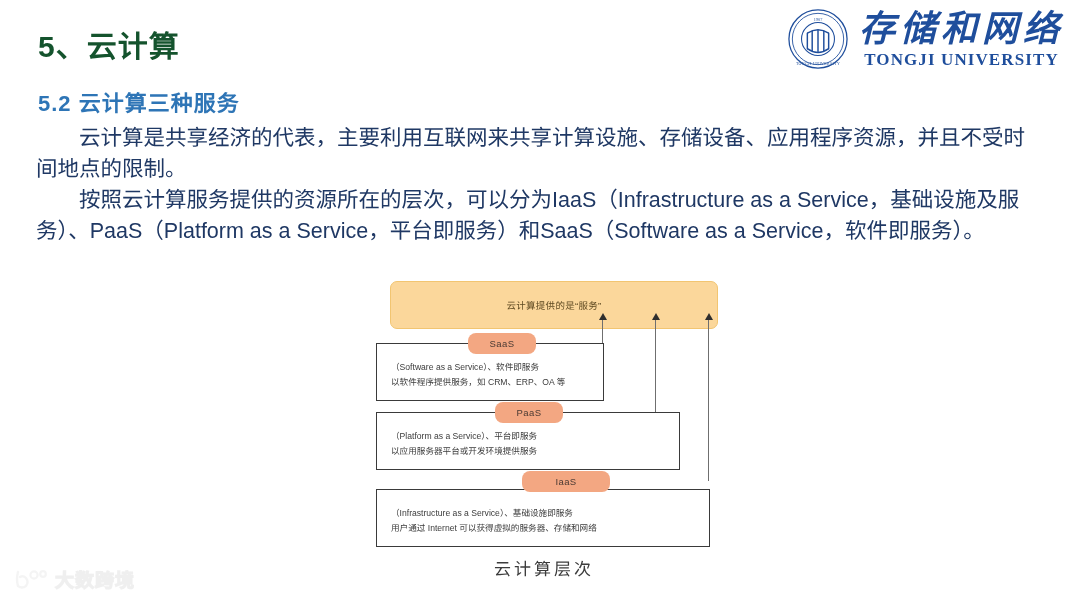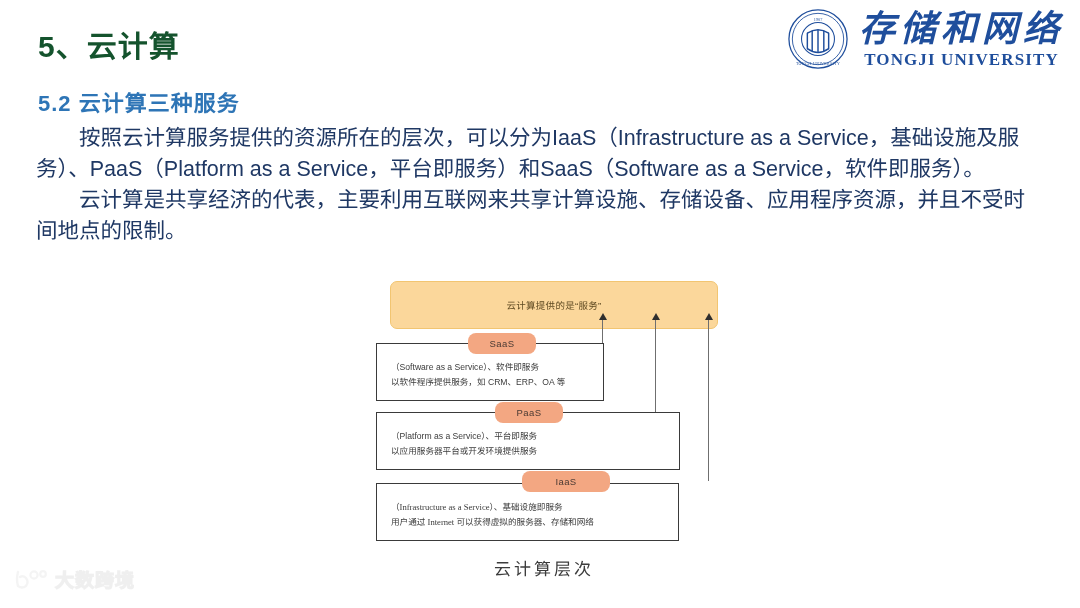--- a/index.html
+++ b/index.html
@@ -153,21 +153,21 @@
     justify-content: center;
     font-size: 9.5px;
     color: #4a3a33;
     letter-spacing: .4px;
     z-index: 5;
   }
 
   
   #box-saas { left: 2px;  top: 62px;  width: 228px; height: 58px; }
   #box-paas { left: 2px;  top: 131px; width: 304px; height: 58px; }
-  #box-iaas { left: 2px;  top: 202px; width: 303px; height: 58px; font-family: Liberation Serif, serif; }
+  #box-iaas { left: 2px;  top: 208px; width: 334px; height: 58px; }
 
   #pill-saas { left: 94px;  top: 52px; width: 68px; }
   #pill-paas { left: 121px; top: 121px; width: 68px; }
   #pill-iaas { left: 148px; top: 190px; width: 88px; }
 
   .connector {
     position: absolute;
     width: 1.2px;
     background: #6f6f6f;
     z-index: 2;
@@ -242,22 +242,22 @@
     <span class="logo-text">
       <span class="logo-cn">存储和网络</span>
       <span class="logo-en">TONGJI UNIVERSITY</span>
     </span>
   </div>
 
   <div class="title-main">5、云计算</div>
   <div class="title-sub">5.2  云计算三种服务</div>
 
   <div class="body-copy">
+    <p>云计算是共享经济的代表，主要利用互联网来共享计算设施、存储设备、应用程序资源，并且不受时间地点的限制。</p>
     <p>按照云计算服务提供的资源所在的层次，可以分为IaaS（Infrastructure as a Service，基础设施及服务）、PaaS（Platform as a Service，平台即服务）和SaaS（Software as a Service，软件即服务）。</p>
-    <p>云计算是共享经济的代表，主要利用互联网来共享计算设施、存储设备、应用程序资源，并且不受时间地点的限制。</p>
   </div>
 
   <div class="diagram">
 
     <div class="banner">云计算提供的是“服务”</div>
 
     <div class="arrowhead" id="arr-iaas"></div>
     <div class="connector" id="conn-iaas"></div>
     <div class="arrowhead" id="arr-paas"></div>
     <div class="connector" id="conn-paas"></div>

